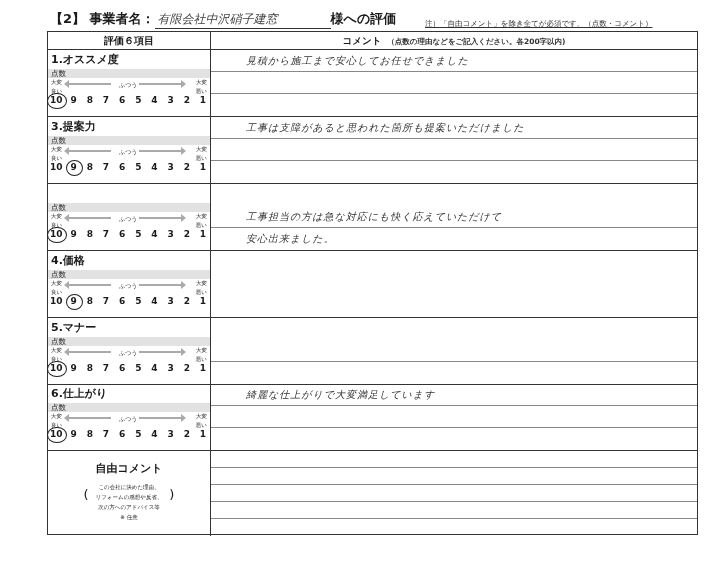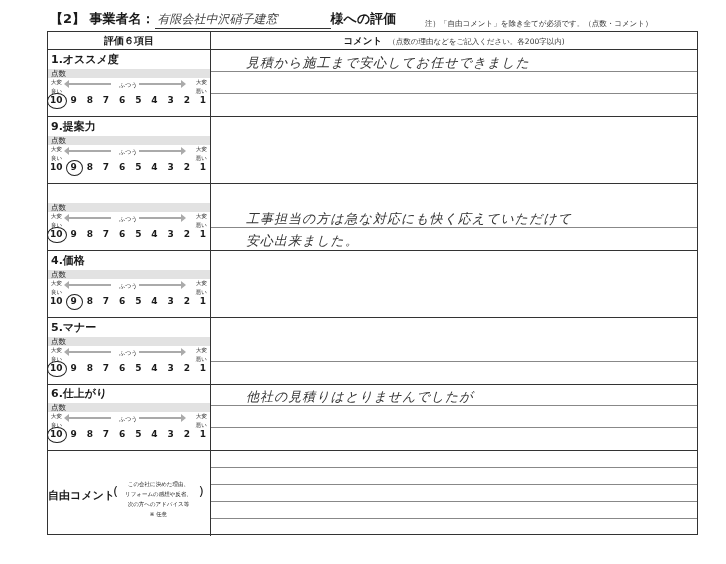--- a/index.html
+++ b/index.html
@@ -3,30 +3,30 @@
 <meta charset="utf-8">
 <style>
   html, body { margin:0; padding:0; background:#ffffff; }
   body { width:726px; height:564px; position:relative; overflow:hidden;
          font-family:"DejaVu Sans", "Liberation Sans", sans-serif; color:#1a1a1a; }
 
   .header { position:absolute; left:50px; top:10px; font-size:13px; font-weight:bold; white-space:nowrap; }
   .header .name { display:inline-block; min-width:170px; border-bottom:1px solid #333;
                   font-family:"DejaVu Serif", serif; font-weight:normal; font-style:italic;
                   color:#444; font-size:12px; padding:0 3px; }
-  .note { position:absolute; left:425px; top:19px; font-size:7.5px; color:#333; white-space:nowrap; }
+  .note { position:absolute; left:425px; top:19px; font-size:7.5px; color:#333; white-space:nowrap;text-decoration:underline; }
 
   .table { position:absolute; left:47px; top:31px; width:651px; height:504px;
            border:1.5px solid #333; box-sizing:border-box; }
   .thead { position:absolute; left:0; top:0; width:100%; height:18px; border-bottom:1.5px solid #333; box-sizing:border-box; }
   .th-left { position:absolute; left:0; top:0; width:163px; height:100%; border-right:1.5px solid #333;
              box-sizing:border-box; text-align:center; font-size:10px; font-weight:bold; line-height:17px; }
   .th-right { position:absolute; left:163px; top:0; right:0; height:100%; text-align:center;
               font-size:9.5px; font-weight:bold; line-height:17px; }
-  .th-right .sub { font-size:7.5px; font-weight:normal; color:#333; margin-left:6px; }
+  .th-right .sub { font-size:7.5px; font-weight:bold; color:#333; margin-left:6px; }
 
   .row { position:absolute; left:0; width:100%; border-bottom:1.5px solid #333; box-sizing:border-box; }
   .cell-left { position:absolute; left:0; top:0; width:163px; height:100%; border-right:1.5px solid #333; box-sizing:border-box; }
   .cell-right { position:absolute; left:163px; top:0; right:0; height:100%; }
 
   .item-title { position:absolute; left:3px; top:2px; font-size:11px; font-weight:bold; }
   .score-label { position:absolute; left:0; top:19px; width:100%; height:9px; background:#e2e2e2;
                  font-size:7.5px; line-height:9px; padding-left:3px; box-sizing:border-box; }
   .scale-top { position:absolute; left:3px; top:29px; width:156px; height:10px; font-size:5.5px; }
   .scale-top .l { position:absolute; left:0; top:0; }
@@ -42,23 +42,23 @@
   .scale-bottom .r { position:absolute; right:0; top:0; }
   .nums { position:absolute; left:2px; top:45px; width:158px; height:12px; display:flex; justify-content:space-between;
           font-size:9px; font-weight:bold; }
   .nums span { position:relative; display:inline-block; min-width:10px; text-align:center; }
   .nums span.sel::after { content:""; position:absolute; left:-3px; top:-2px; width:calc(100% + 5px); height:14px;
                           border:1px solid #222; border-radius:50%; }
 
   .line { position:absolute; left:0; right:0; height:22px; border-bottom:1px solid #888; box-sizing:border-box; }
   .line:last-child { border-bottom:none;text-decoration:underline; }
   .hand { position:absolute; left:35px; top:4px; font-family:"DejaVu Serif", serif; font-style:italic;
-          font-size:13px; color:#333; white-space:nowrap; letter-spacing:1px; }
-
-  .free-left { display:flex; align-items:center; padding-top:10px; box-sizing:border-box; }
+          font-size:10px; color:#333; white-space:nowrap; letter-spacing:1px; }
+
+  .free-left { display:flex; flex-direction:column; align-items:center; padding-top:10px; box-sizing:border-box; }
   .free-title { font-size:11px; font-weight:bold; margin-bottom:6px; }
   .free-desc { position:relative; font-size:5.5px; line-height:10px; text-align:center; padding:0 10px; }
   .free-desc .pl { position:absolute; left:-2px; top:8px; font-size:13px; }
   .free-desc .pr { position:absolute; right:-2px; top:8px; font-size:13px; }
 </style>
 </head>
 <body>
 
 <div class="header">
   <span>【2】 事業者名：</span><span class="name">有限会社中沢硝子建窓</span><span>様への評価</span>
@@ -109,21 +109,21 @@
           <div class="line" style="top: 22px;">
             <span class="hand"></span>
           </div>
           <div class="line" style="top: 44px; border-bottom: none;">
             <span class="hand"></span>
           </div>
         </div>
   </div>
       <div class="row" style="top: 85px; height: 67px;">
     <div class="cell-left">
-      <div class="item-title">9.提案力</div>
+      <div class="item-title">3.提案力</div>
       <div class="score-label">点数</div>
       <div class="scale-top">
         <span class="l">大変</span>
         <span class="arrow left"></span>
         <span class="c">ふつう</span>
         <span class="arrow right"></span>
         <span class="r">大変</span>
       </div>
       <div class="scale-bottom">
         <span class="l">良い</span>
@@ -135,20 +135,31 @@
             <span>8</span>
             <span>7</span>
             <span>6</span>
             <span>5</span>
             <span>4</span>
             <span>3</span>
             <span>2</span>
             <span>1</span>
           </div>
     </div>
+    <div class="cell-right">
+          <div class="line" style="top: 0px;">
+            <span class="hand">工事は支障があると思われた箇所も提案いただけました</span>
+          </div>
+          <div class="line" style="top: 22px;">
+            <span class="hand"></span>
+          </div>
+          <div class="line" style="top: 44px; border-bottom: none;">
+            <span class="hand"></span>
+          </div>
+        </div>
   </div>
       <div class="row" style="top: 152px; height: 67px;">
     <div class="cell-left">
       <div class="score-label">点数</div>
       <div class="scale-top">
         <span class="l">大変</span>
         <span class="arrow left"></span>
         <span class="c">ふつう</span>
         <span class="arrow right"></span>
         <span class="r">大変</span>
@@ -268,21 +279,21 @@
             <span>6</span>
             <span>5</span>
             <span>4</span>
             <span>3</span>
             <span>2</span>
             <span>1</span>
           </div>
     </div>
     <div class="cell-right">
           <div class="line" style="top: 0px;">
-            <span class="hand">他社の見積りはとりませんでしたが</span>
+            <span class="hand">綺麗な仕上がりで大変満足しています</span>
           </div>
           <div class="line" style="top: 22px;">
             <span class="hand"></span>
           </div>
           <div class="line" style="top: 44px; border-bottom: none;">
             <span class="hand"></span>
           </div>
         </div>
   </div>
     </div>

